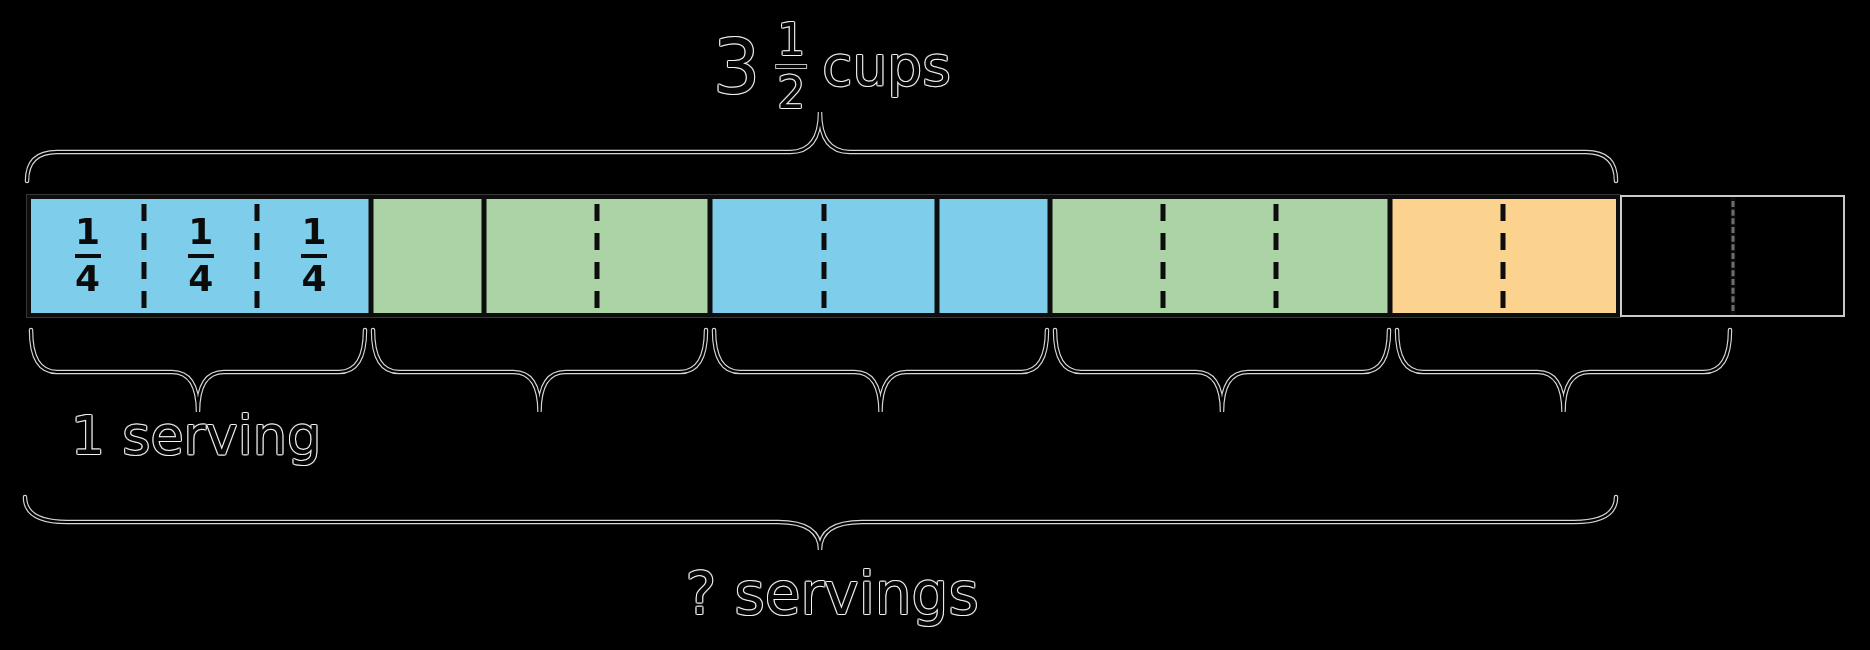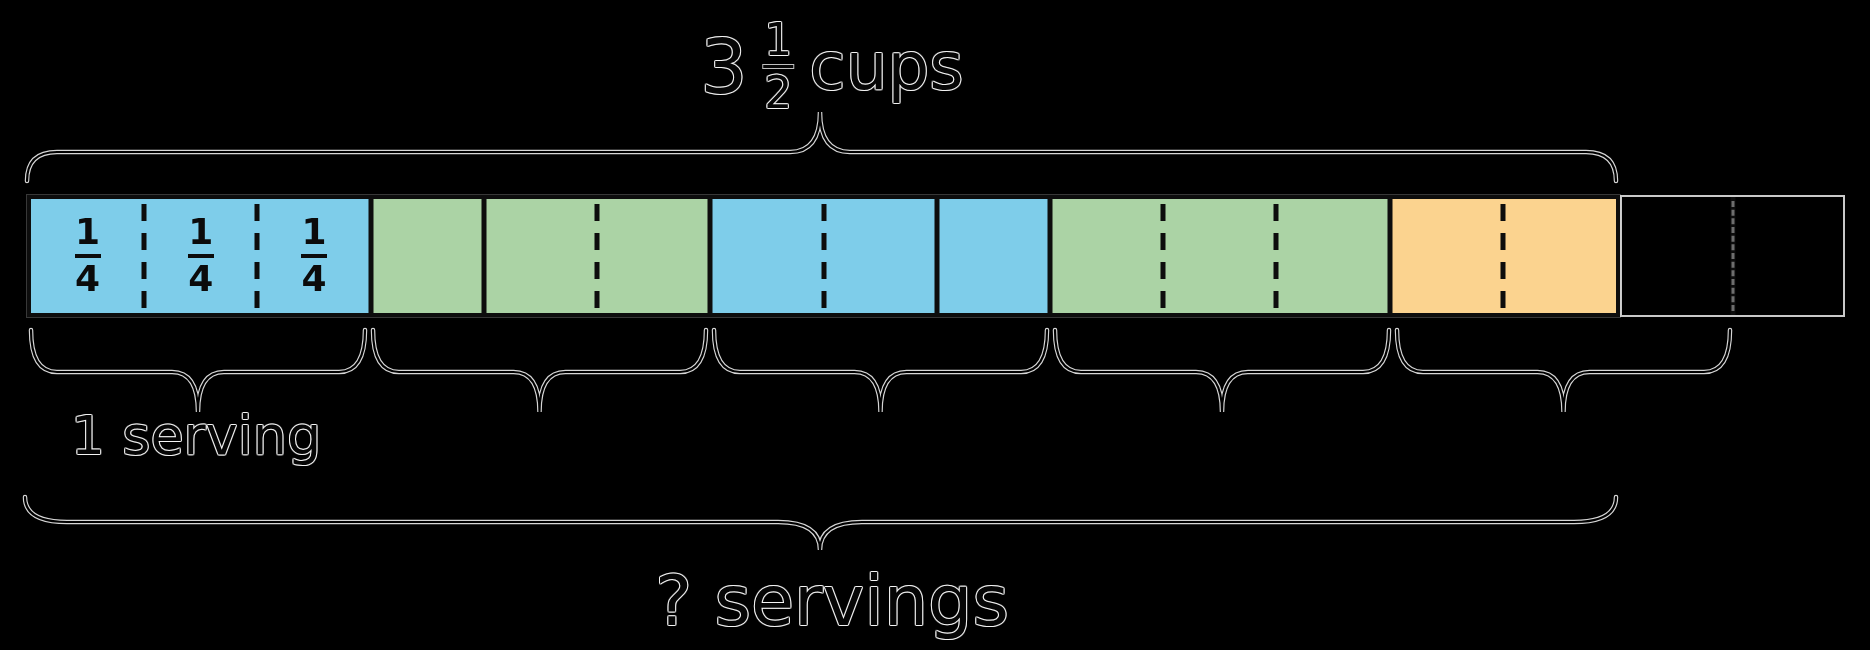--- a/index.html
+++ b/index.html
@@ -15,21 +15,21 @@
       0 1px 0 rgba(255,255,255,.85), 0 -1px 0 rgba(255,255,255,.85),
       1px 1px 0 rgba(255,255,255,.45), -1px -1px 0 rgba(255,255,255,.45),
       1px -1px 0 rgba(255,255,255,.45), -1px 1px 0 rgba(255,255,255,.45);
     white-space:nowrap;
   }
   .title{
     position:absolute;left:832px;top:18px;transform:translateX(-50%);
     display:flex;align-items:center;column-gap:16px;line-height:1;
   }
   .title .whole{font-size:74px;}
-  .title .unit{font-size:66px;}
+  .title .unit{font-size:55px;}
   .frac{display:flex;flex-direction:column;align-items:center;line-height:1;}
   .title .frac{font-size:44px;}
   .frac-bar{height:3px;background:#060606;box-shadow:0 0 0 1px rgba(255,255,255,.75);margin:3px 0;}
   .title .frac-bar{width:30px;}
 
   .bar-colored{
     position:absolute;left:27px;top:195px;width:1593px;height:122px;
     box-sizing:border-box;border:4px solid #0d0d0d;display:flex;
     box-shadow:0 0 0 1px rgba(255,255,255,.22);
   }
@@ -45,21 +45,21 @@
   .divider.solid{background:#0d0d0d;}
   .divider.dashed{
     top:5px;bottom:5px;
     background:repeating-linear-gradient(to bottom,#0d0d0d 0 17px,rgba(0,0,0,0) 17px 29px);
   }
   .divider.ghost-dashed{
     top:4px;bottom:4px;width:0;
     border-left:3px dashed rgba(228,228,228,.45);background:none;
   }
   .label-serving{position:absolute;left:196px;top:404px;transform:translateX(-50%);font-size:54px;}
-  .label-question{position:absolute;left:832px;top:560px;transform:translateX(-50%);font-size:70px;}
+  .label-question{position:absolute;left:832px;top:560px;transform:translateX(-50%);font-size:58px;}
   svg.braces{position:absolute;left:0;top:0;pointer-events:none;}
 </style>
 </head>
 <body>
 
 <div class="canvas">
 
   <svg class="braces" width="1870" height="650" viewBox="0 0 1870 650">
       <g>
         <path d="M 27 181 Q 27 152 57 152 L 790 152 Q 820 152 820 112 Q 820 152 850 152 L 1586 152 Q 1616 152 1616 181" fill="none" stroke="#ededed" stroke-width="4.5" stroke-linecap="round" opacity="0.9"></path>

